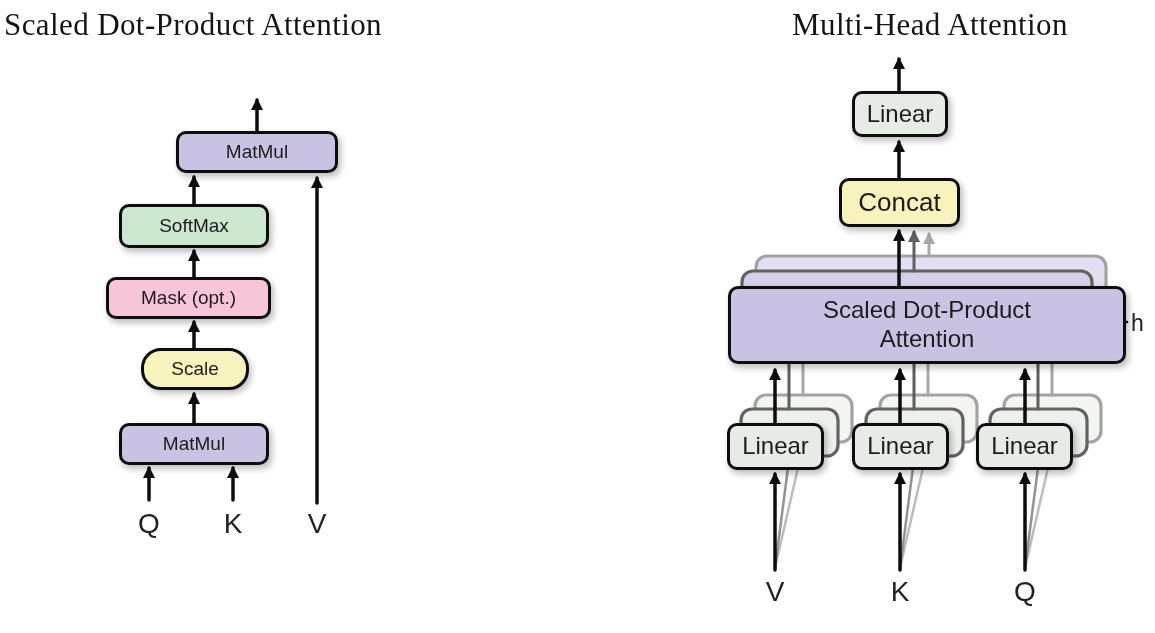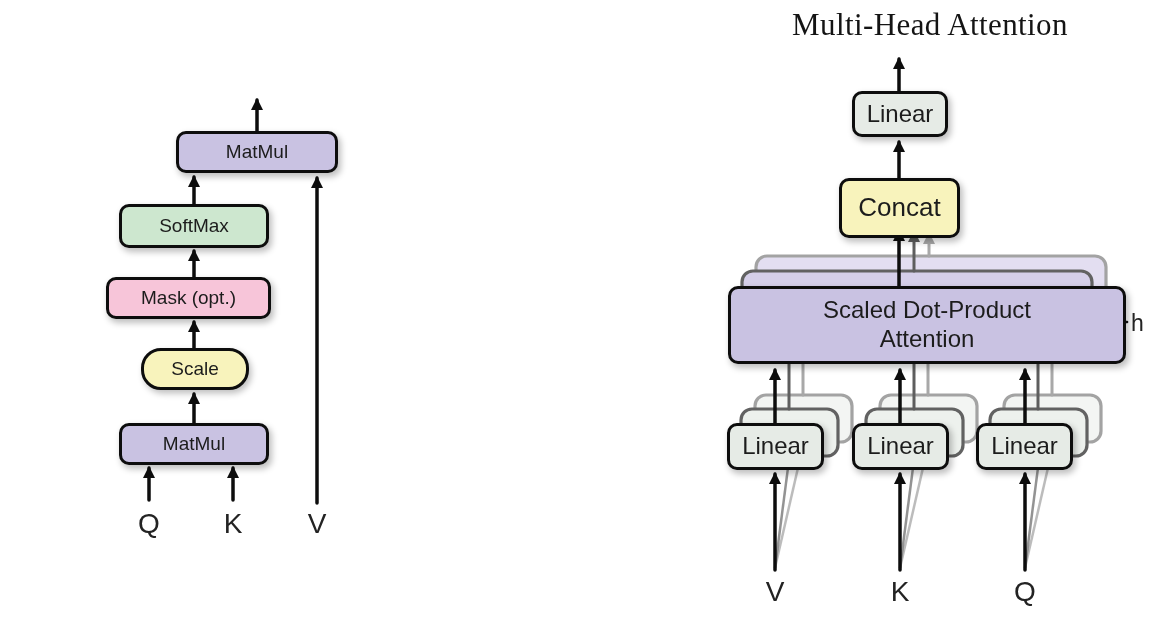--- a/index.html
+++ b/index.html
@@ -113,34 +113,35 @@
       <line class="blk" x1="900" y1="570" x2="900" y2="474" marker-end="url(#mB)"></line>
       <line class="blk" x1="1025" y1="570" x2="1025" y2="474" marker-end="url(#mB)"></line>
     </g>
 
     <g>
       <path class="brace" d="M1104,290 C1116,294 1114,308 1101,318 C1111,322 1098,335 1078,342 C1069,345 1062,344 1061,338"></path>
       <line class="brace-dash" x1="1108" y1="322" x2="1127" y2="322"></line>
     </g>
   </svg>
 
+  <div class="title" style="left:4px;top:7px;">Scaled Dot-Product Attention</div>
   <div class="title" style="left:702px;top:7px;width:456px;text-align:center;">Multi-Head Attention</div>
 
   <div class="box lf fill-purple" style="left:176px;top:131px;width:162px;height:42px;">MatMul</div>
   <div class="box lf fill-green" style="left:119px;top:204px;width:150px;height:44px;">SoftMax</div>
   <div class="box lf fill-pink" style="left:106px;top:277px;width:165px;height:42px;">Mask (opt.)</div>
   <div class="box lf fill-yellow" style="left:141px;top:348px;width:108px;height:42px;border-radius:20px;">Scale</div>
   <div class="box lf fill-purple" style="left:119px;top:423px;width:150px;height:42px;">MatMul</div>
 
   <div class="io-label" style="left:149px;top:508px;">Q</div>
   <div class="io-label" style="left:233px;top:508px;">K</div>
   <div class="io-label" style="left:317px;top:508px;">V</div>
 
   <div class="box rf fill-gray" style="left:852px;top:91px;width:96px;height:46px;">Linear</div>
-  <div class="box rf fill-yellow" style="left:839px;top:178px;width:121px;height:60px;font-size:26px;">Concat</div>
+  <div class="box rf fill-yellow" style="left:839px;top:178px;width:121px;height:49px;font-size:26px;">Concat</div>
   <div class="box rf attn fill-purple" style="left:728px;top:286px;width:398px;height:78px;">
     <span>Scaled Dot-Product</span>
     <span>Attention</span>
   </div>
   <div class="box rf fill-gray" style="left:727px;top:423px;width:97px;height:47px;">Linear</div>
   <div class="box rf fill-gray" style="left:852px;top:423px;width:97px;height:47px;">Linear</div>
   <div class="box rf fill-gray" style="left:976px;top:423px;width:97px;height:47px;">Linear</div>
 
   <div class="io-label" style="left:775px;top:576px;">V</div>
   <div class="io-label" style="left:900px;top:576px;">K</div>

